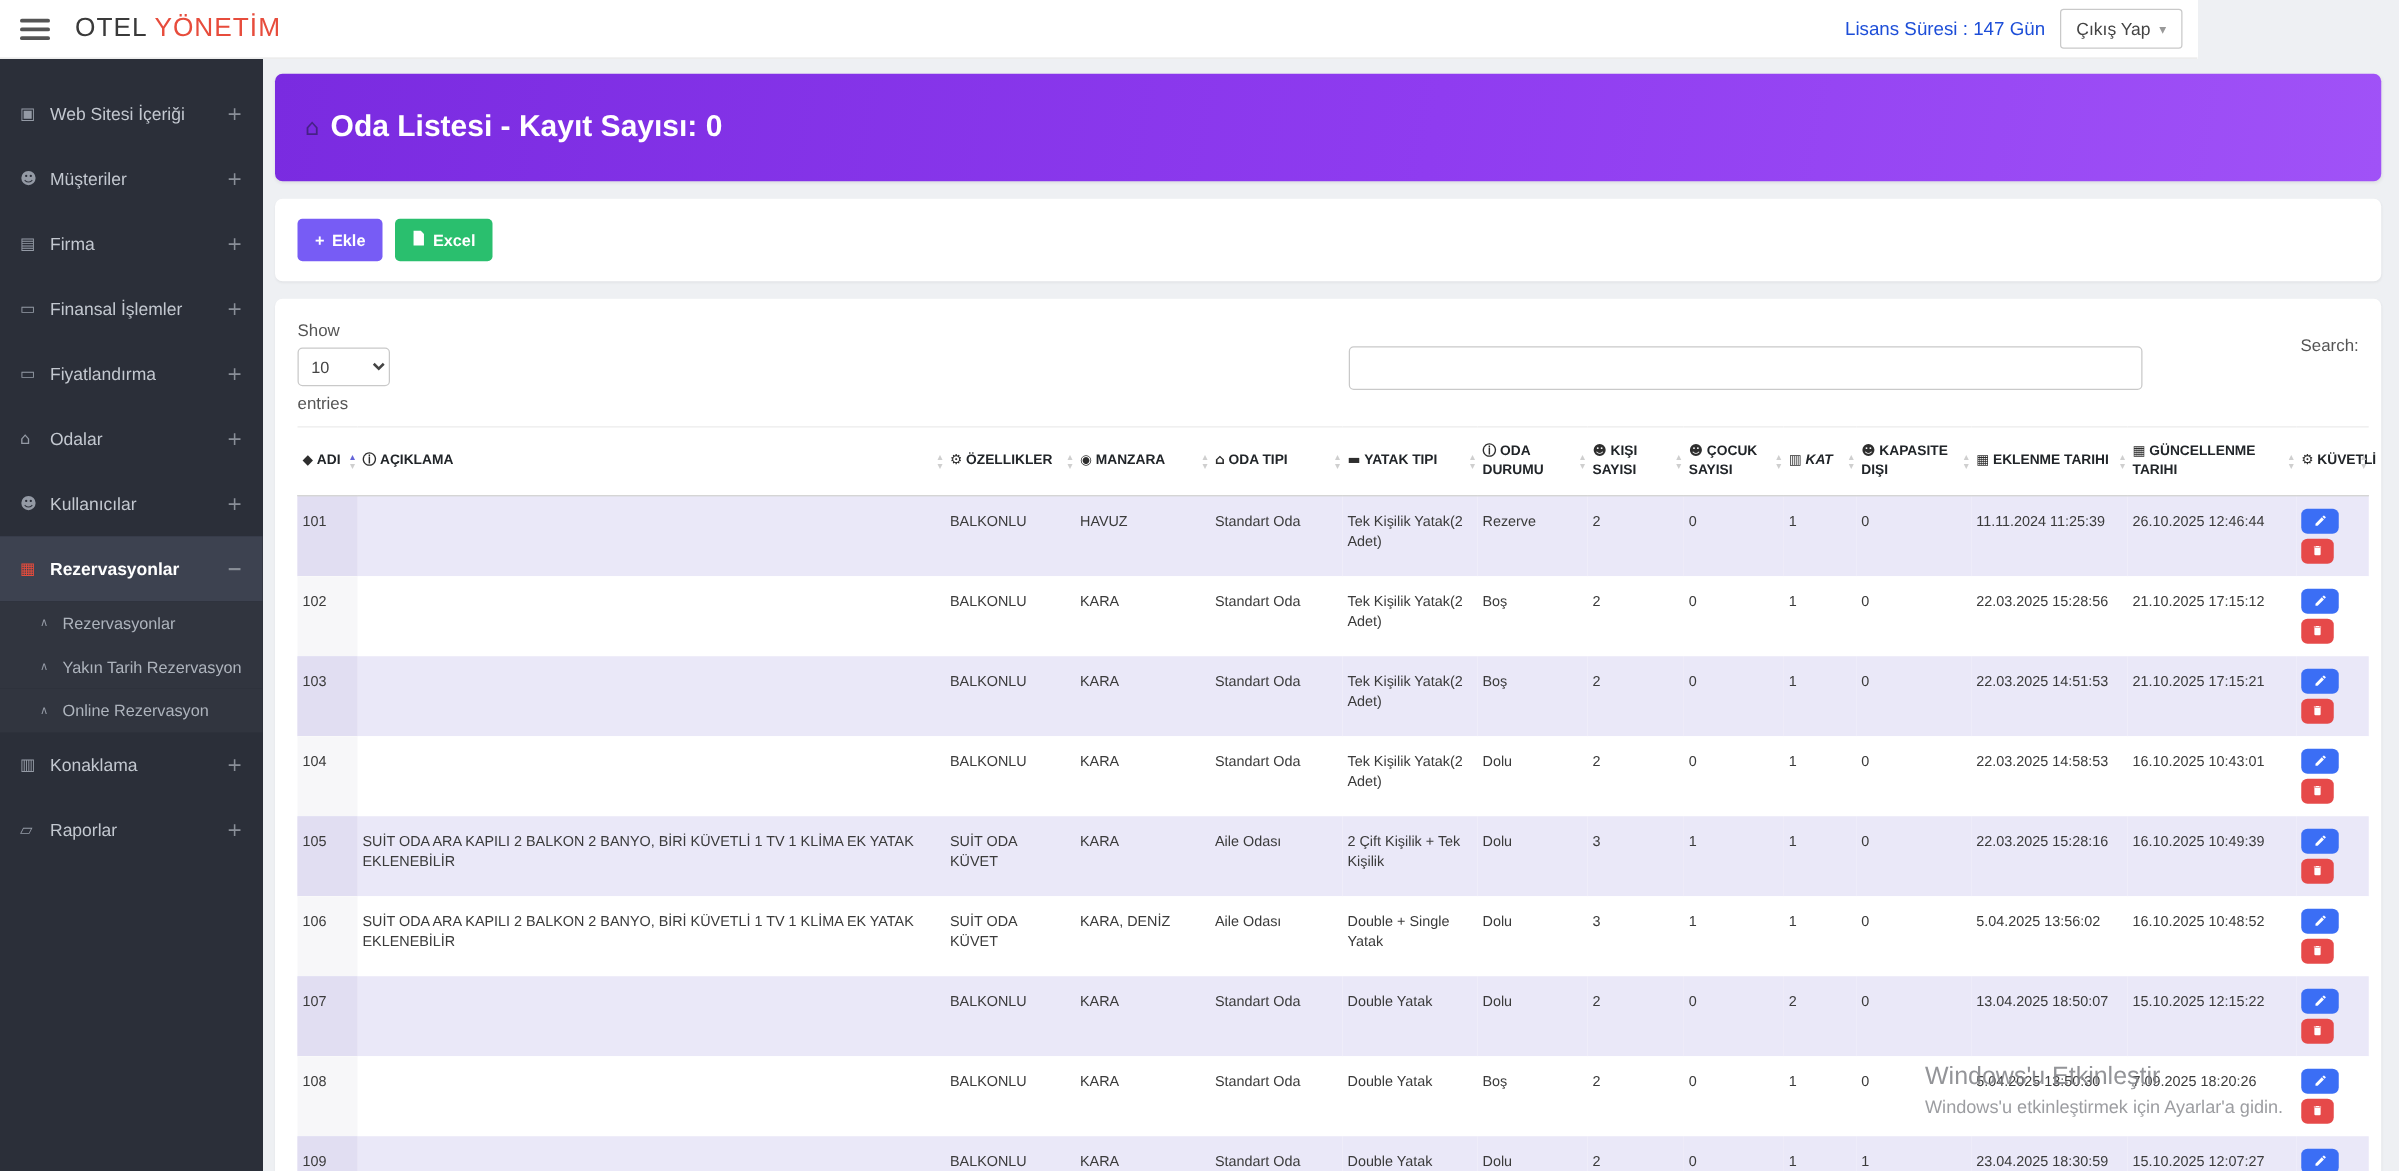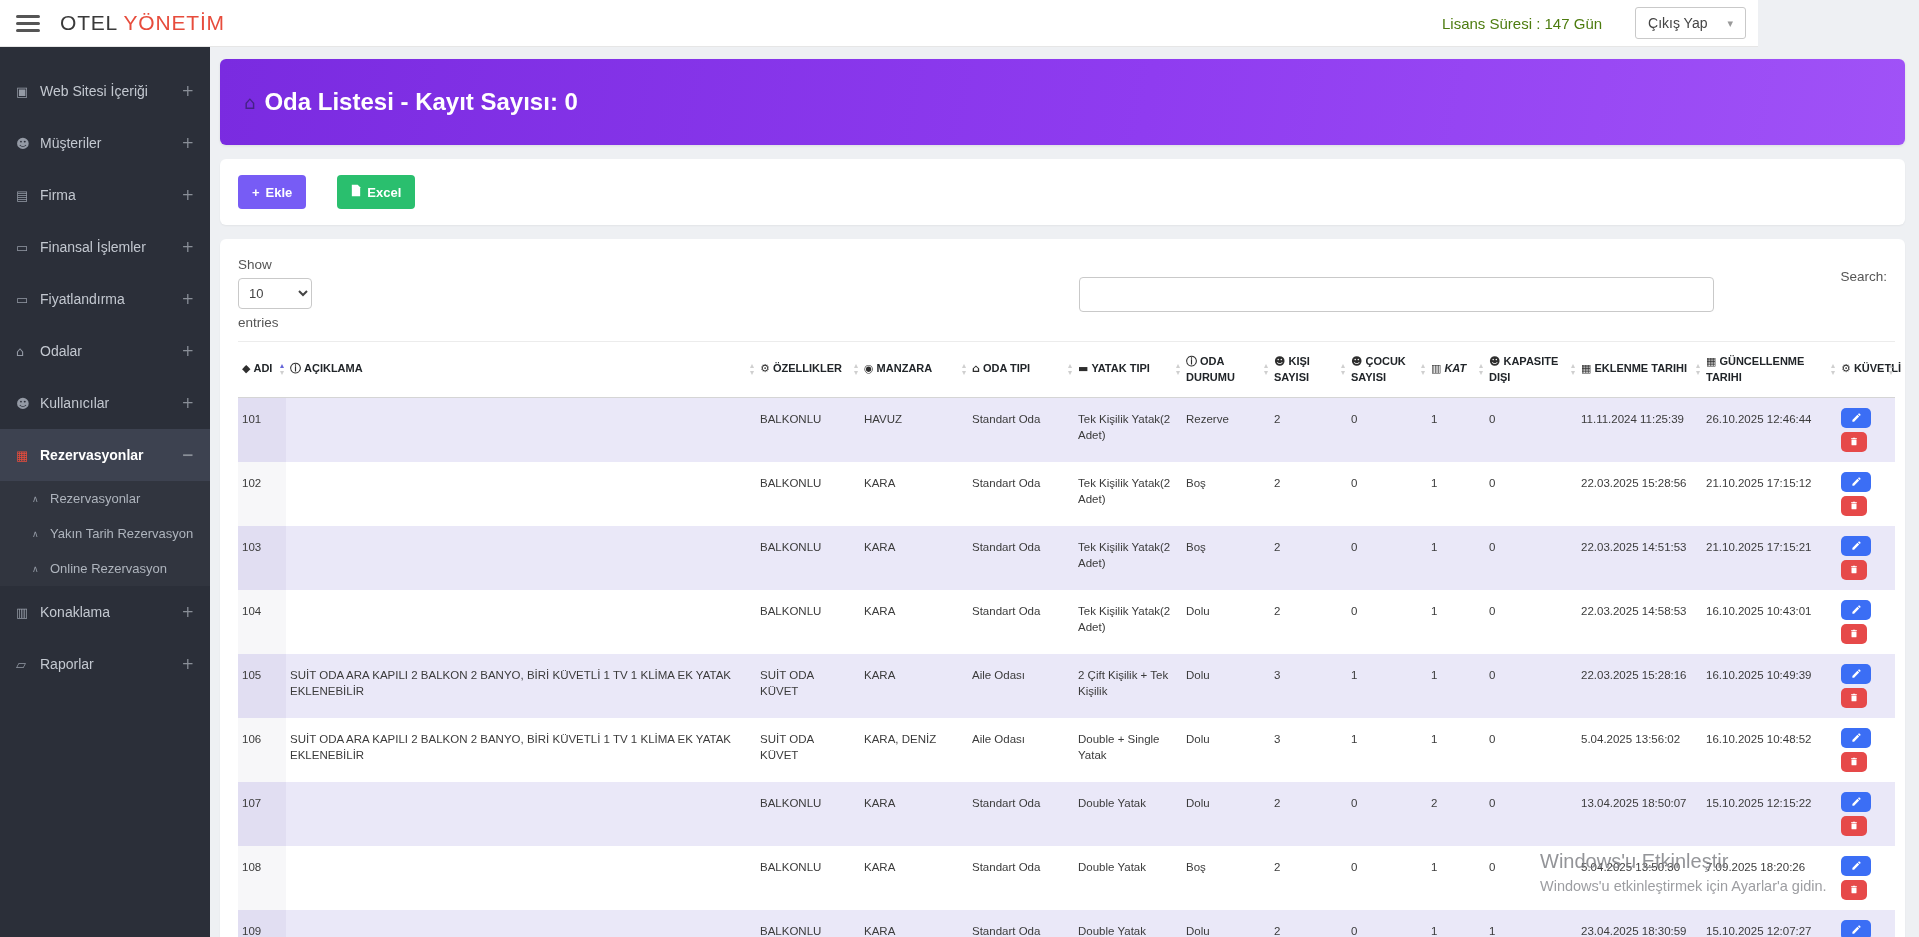--- a/index.html
+++ b/index.html
@@ -7,24 +7,24 @@
               font-family:"Liberation Sans", sans-serif; }
 
   
   .topbar { position:fixed; top:0; left:0; width:1758px; height:47px; background:#fff;
             border-bottom:1px solid #e6e6e6; display:flex; align-items:center; z-index:50; }
   .hamburger { margin-left:16px; width:24px; cursor:pointer; }
   .hamburger div { height:3px; background:#555; border-radius:2px; margin:4px 0; }
   .brand { margin-left:20px; font-size:21px; color:#3a3a3a; letter-spacing:.8px; font-weight:500; }
   .brand .accent { color:#e74c3c; }
   .topbar-right { margin-left:auto; display:flex; align-items:center; }
-  .license { color:#4d7c0f; font-size:15px; margin-right:33px; }
+  .license { color:#1d4ed8; font-size:15px; margin-right:12px; }
   .logout-btn { border:1px solid #c9c9c9; background:#fff; border-radius:3px; padding:7px 12px;
                 font-size:14px; color:#444; cursor:pointer; margin-right:12px;
-                display:flex; align-items:center; gap:20px; font-family:inherit; }
+                display:flex; align-items:center; gap:7px; font-family:inherit; }
   .logout-btn .caret { color:#999; font-size:11px; font-family:"DejaVu Sans", sans-serif; }
 
   
   .sidebar { position:fixed; top:47px; left:0; bottom:0; width:210px; background:#2b2f39;
              padding-top:18px; z-index:40; }
   .side-item { height:52px; display:flex; align-items:center; padding:0 16px; font-size:14px;
                color:#c3c8d0; cursor:pointer; }
   .side-icon { width:24px; color:#949aa5; font-size:13px; font-family:"DejaVu Sans", sans-serif; }
   .side-label { flex:1; white-space:nowrap; overflow:hidden; }
   .side-suffix { margin-left:auto; color:#8a8f98; font-size:15px; font-family:"DejaVu Sans", sans-serif; }
@@ -43,21 +43,21 @@
   .page-head .home-ic { color:rgba(25,25,60,.55); font-size:18px; margin-right:9px;
                         font-family:"DejaVu Sans", sans-serif; }
   .page-head h1 { color:#fff; font-size:24px; font-weight:bold; }
 
   .toolbar-card { margin:14px 14px 14px 10px; background:#fff; border-radius:6px; padding:16px 18px;
                   display:flex; gap:10px; box-shadow:0 1px 2px rgba(0,0,0,.05); }
   .btn { border:none; border-radius:4px; color:#fff; font-size:13px; font-weight:bold;
          padding:9px 14px; cursor:pointer; display:flex; align-items:center; gap:6px;
          font-family:inherit; }
   .btn-add { background:#775cf5; }
-  .btn-excel { background:#2abf6e;margin-left:21px; }
+  .btn-excel { background:#2abf6e; }
   .btn .plus { font-size:13px; }
 
   .table-card { margin:0 14px 0 10px; background:#fff; border-radius:6px; padding:18px;
                 box-shadow:0 1px 2px rgba(0,0,0,.05); min-height:760px; }
 
   
   .controls { position:relative; height:84px; font-size:13.5px; color:#555; }
   .show-group label { display:block; }
   .page-size { width:74px; height:31px; margin:6px 0 6px; border:1px solid #c9c9c9;
                border-radius:4px; font-size:13px; color:#444; padding:0 6px; background:#fff;

